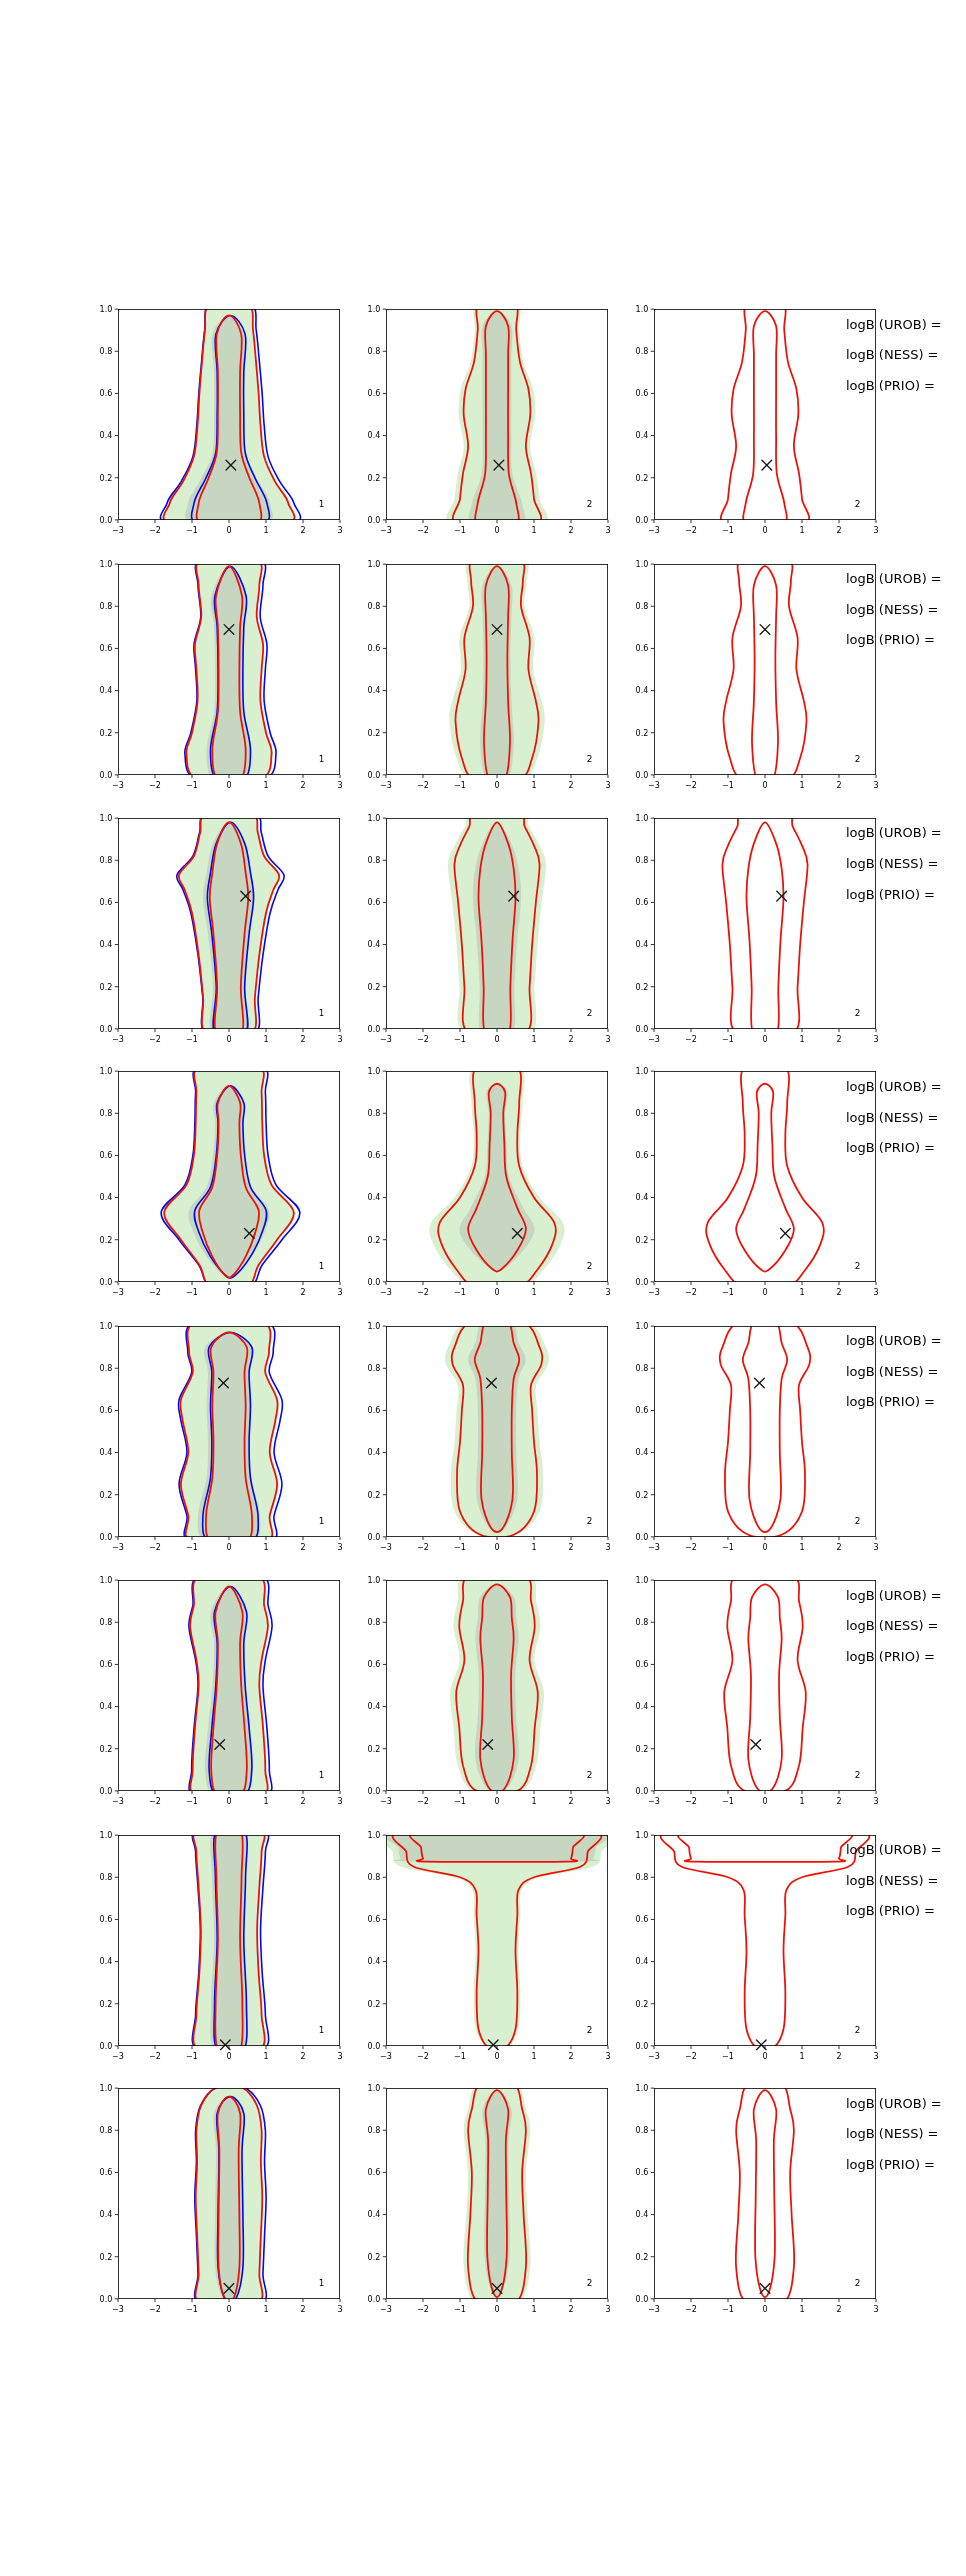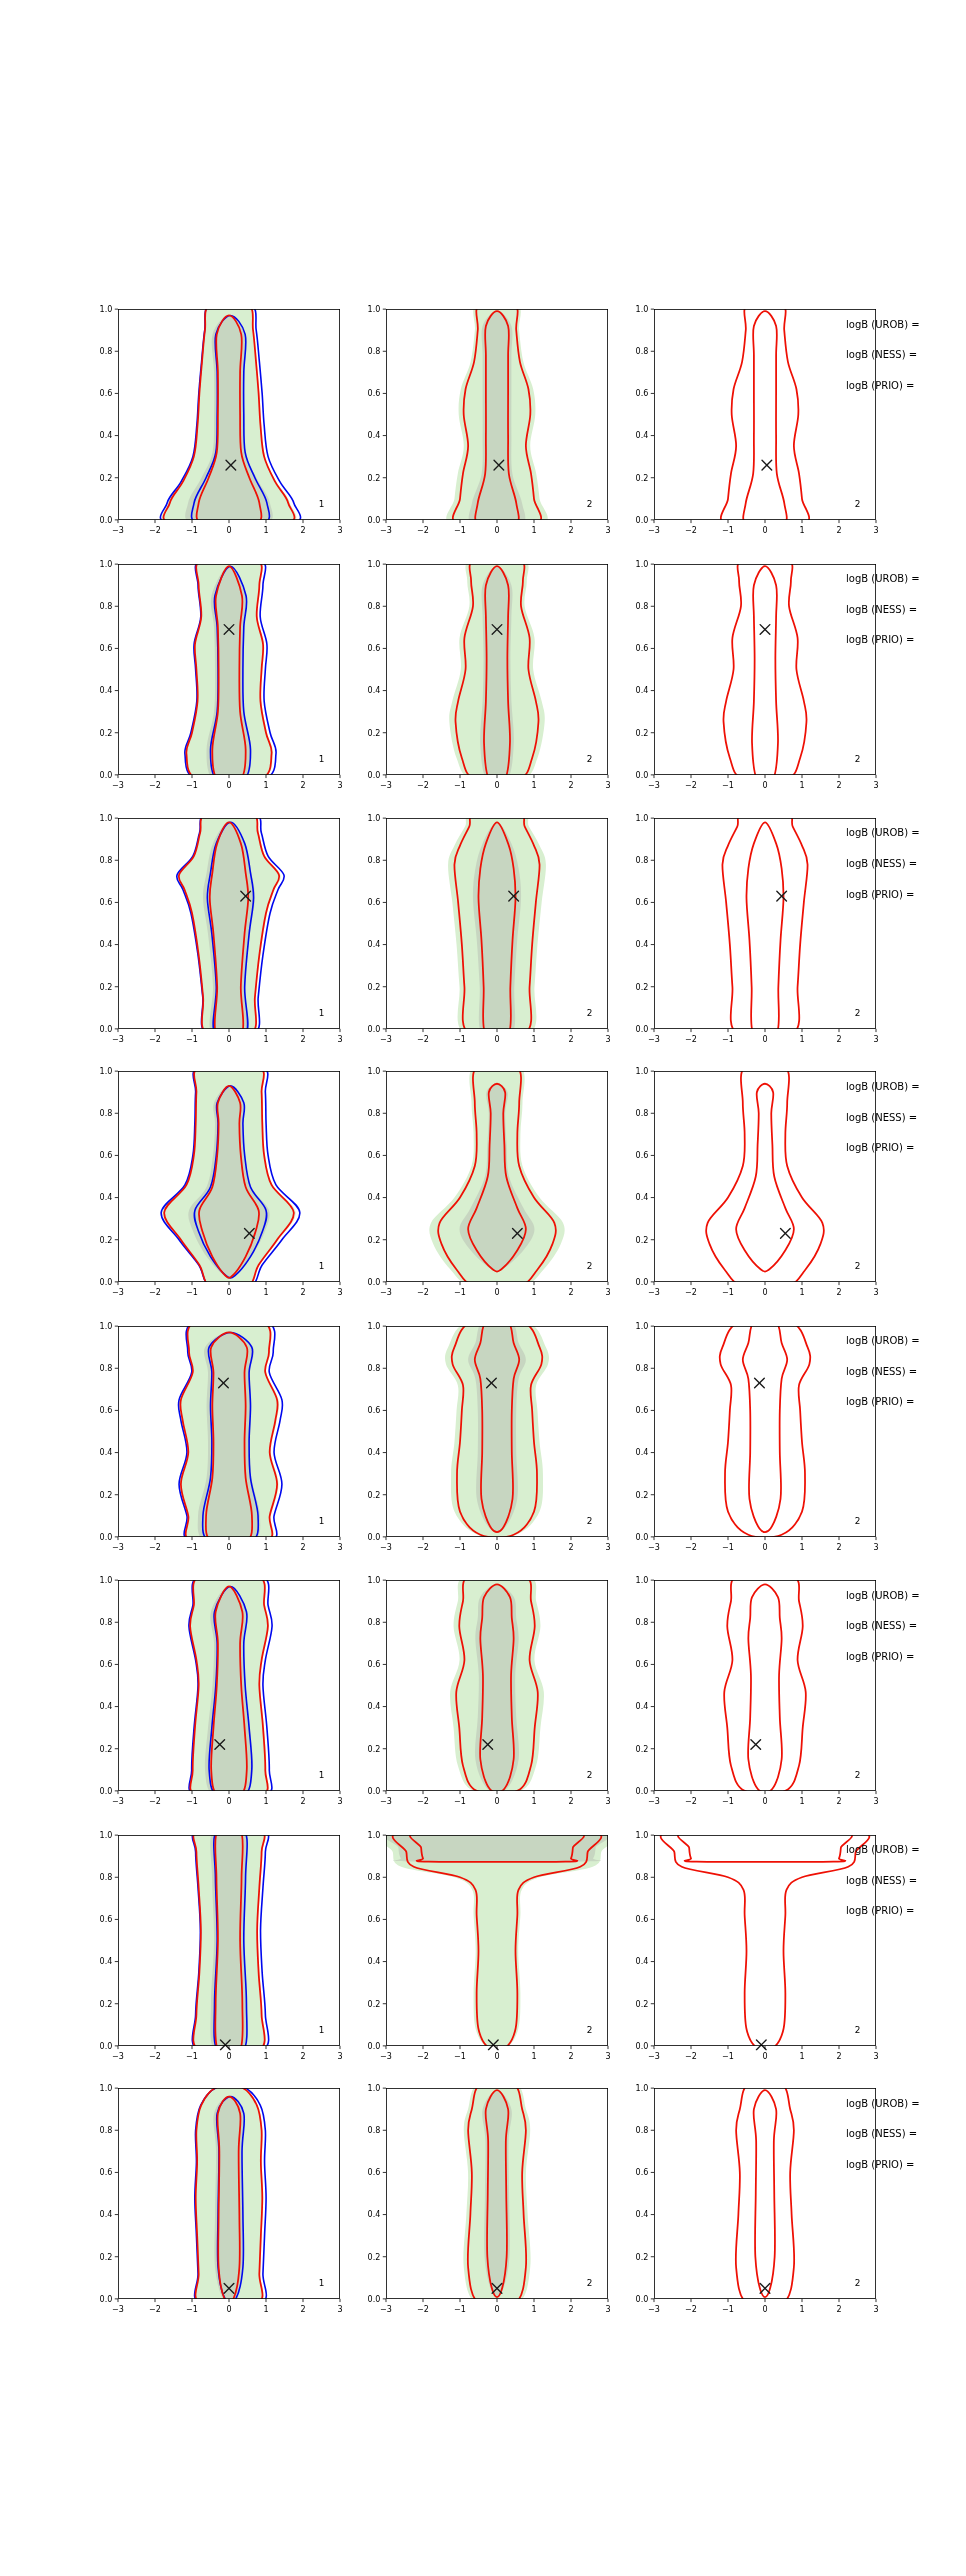--- a/index.html
+++ b/index.html
@@ -1,20 +1,20 @@
 <!DOCTYPE html>
 <html style="font-size:13px"><head>
 <meta charset="utf-8">
 <style>
   html,body{margin:0;padding:0;background:#fff;}
   .canvas{position:relative;width:966px;height:2576px;background:#ffffff;overflow:hidden;
           font-family:"DejaVu Sans","Liberation Sans",sans-serif;}
   .panel{position:absolute;}
   .panel svg{overflow:visible;display:block;}
-  .annot{position:absolute;left:846px;font-size:10px;color:#000;white-space:nowrap;line-height:10.5px;}
+  .annot{position:absolute;left:846px;font-size:13px;color:#000;white-space:nowrap;line-height:10.5px;}
   text{font-family:"DejaVu Sans","Liberation Sans",sans-serif;fill:#000;}
 </style>
 </head>
 <body>
 
 <div class="canvas">
   <div>
       <div class="panel" style="left: 118px; top: 309px;">
         <svg width="222" height="211" viewBox="0 0 276 262">
           <defs>

